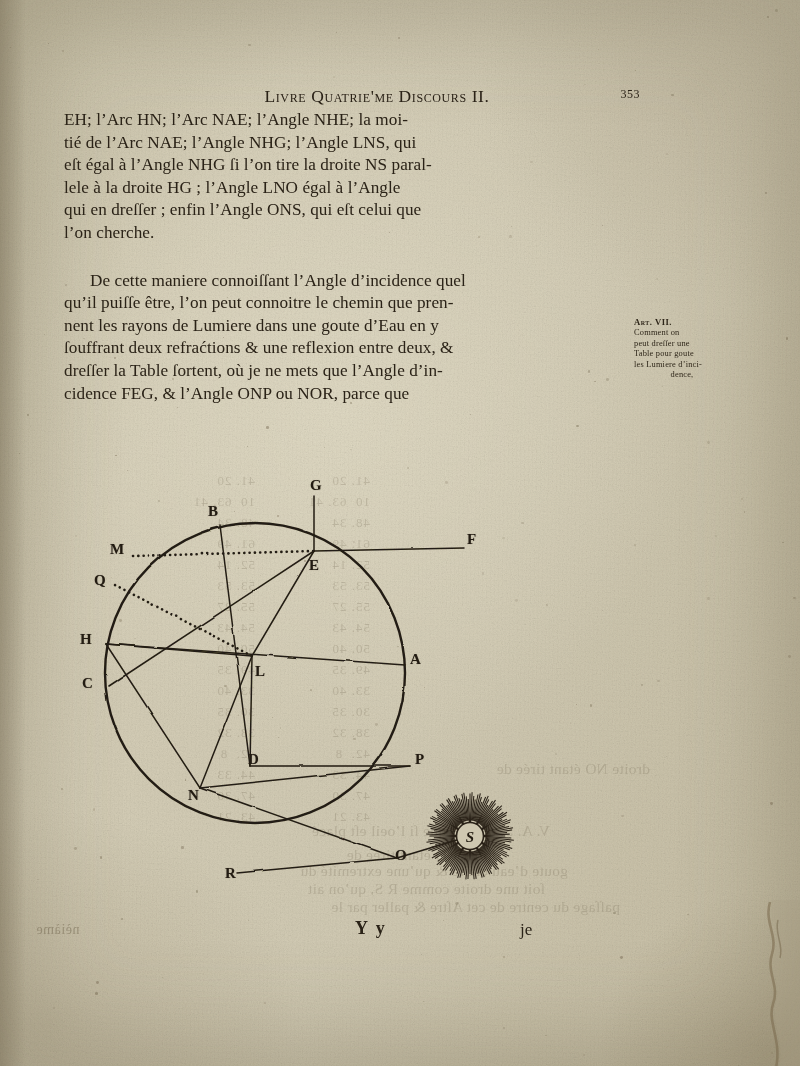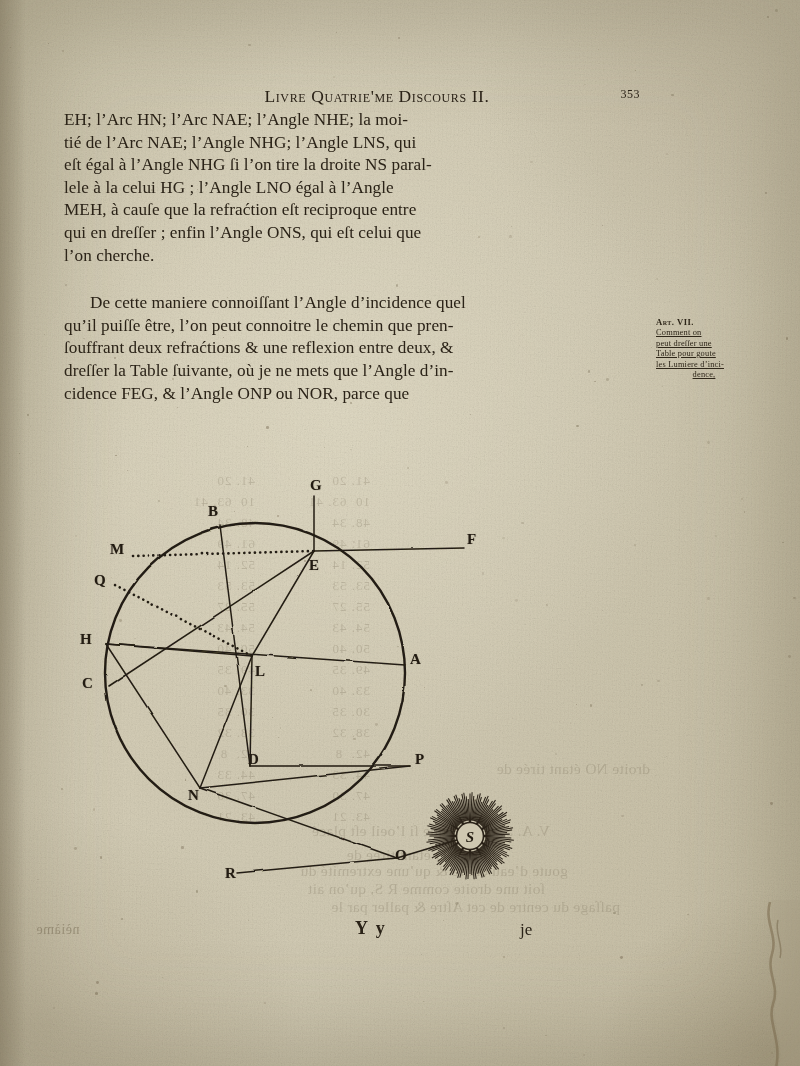--- a/index.html
+++ b/index.html
@@ -112,40 +112,39 @@
     display: block;
     white-space: nowrap;
   }
   #para1 { margin-top: 1px; }
   #para2 { margin-top: 25px; }
   #para2 .ln:first-child { text-indent: 26px; }
 
   
   #margin-note {
     position: absolute;
-    left: 656px;
+    left: 634px;
     top: 317px;
     width: 96px;
     font-size: 8.4px;
     line-height: 10.4px;
     letter-spacing: 0.2px;
     color: #2e2619;
   }
   #margin-note .mn-head {
     text-align: center;
     font-variant: small-caps;
     font-weight: bold;
     letter-spacing: 0.5px;
     font-size: 8.6px;
   }
   #margin-note .mn-line {
     display: block;
     text-align: justify;
     white-space: nowrap;
-    text-decoration: underline;
   }
   #margin-note .mn-line.c { text-align: center; }
 
   
   #figure {
     position: absolute;
     left: 52px;
     top: 458px;
     width: 520px;
     height: 440px;
@@ -279,31 +278,31 @@
 
     <div id="running-head">
       <span class="rh-inner smallcaps">Livre Quatrie'me Discours II.</span>
       <span id="page-number">353</span>
     </div>
 
     <div class="para" id="para1">
       <span class="ln">EH; l’Arc HN; l’Arc NAE; l’Angle NHE; la moi-</span>
       <span class="ln">tié de l’Arc NAE; l’Angle NHG; l’Angle LNS, qui</span>
       <span class="ln">eſt égal à l’Angle NHG ſi l’on tire la droite NS paral-</span>
-      <span class="ln">lele à la celui HG ; l’Angle LNO égal à l’Angle</span>
-      <span class="ln">MEH, à cauſe que la refraćtion eſt reciproque entre</span>
+      <span class="ln">lele à la droite HG ; l’Angle LNO égal à l’Angle</span>
       <span class="ln">qui en dreſſer ; enfin l’Angle ONS, qui eſt celui que</span>
       <span class="ln">l’on cherche.</span>
     </div>
 
     <div class="para" id="para2">
       <span class="ln">De cette maniere connoiſſant l’Angle d’incidence quel</span>
       <span class="ln">qu’il puiſſe être, l’on peut connoitre le chemin que pren-</span>
+      <span class="ln">nent les rayons de Lumiere dans une goute d’Eau en y</span>
       <span class="ln">ſouffrant deux refraćtions &amp; une reflexion entre deux, &amp;</span>
-      <span class="ln">dreſſer la Table ſuivante, où je ne mets que l’Angle d’in-</span>
+      <span class="ln">dreſſer la Table ſortent, où je ne mets que l’Angle d’in-</span>
       <span class="ln">cidence FEG, &amp; l’Angle ONP ou NOR, parce que</span>
     </div>
   </div>
 
   <div id="margin-note">
     <span class="mn-head">Art. VII.</span>
     <span class="mn-line">Comment on</span>
     <span class="mn-line">peut dreſſer une</span>
     <span class="mn-line">Table pour goute</span>
     <span class="mn-line">les Lumiere d’inci-</span>

